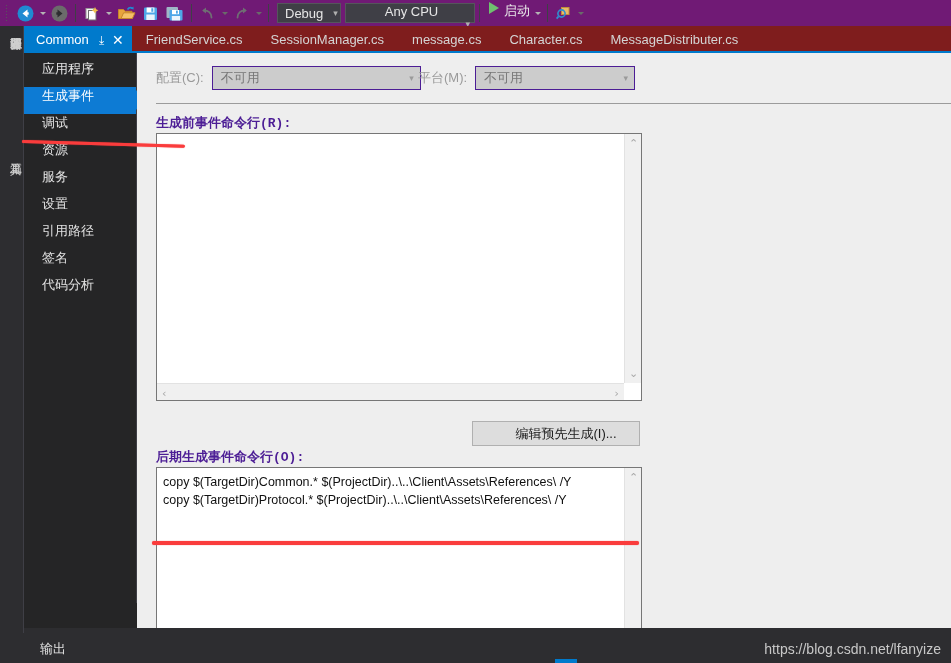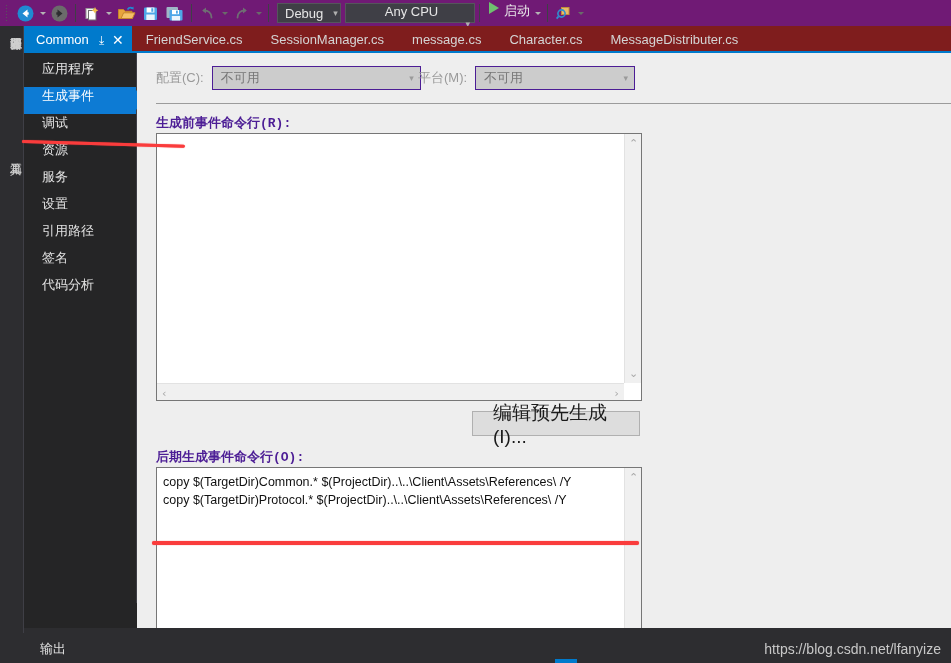--- a/index.html
+++ b/index.html
@@ -122,22 +122,22 @@
   #post-box .vsb { bottom:0; }
   .hsb { position:absolute; left:0; right:17px; bottom:0; height:17px;
     background:#f0f0f0; border-top:1px solid #e2e2e2; cursor:pointer; }
   .arw { position:absolute; color:#a8a8a8; font-size:11px; line-height:1;
     font-family:"DejaVu Sans",sans-serif; cursor:pointer; }
   .arw.up { top:4px; left:4px; }
   .arw.dn { bottom:4px; left:4px; }
   .arw.lf { left:5px; top:4px; }
   .arw.rt { right:5px; top:4px; }
 
-  .editbtn { position:absolute; left:335px; top:358px; width:168px; height:25px;
-    background:#dddddd; border:1px solid #b0b0b0; color:#1b1b1b; font-size:19px;
+  .editbtn { position:absolute; left:335px; top:368px; width:168px; height:25px;
+    background:#dddddd; border:1px solid #b0b0b0; color:#1b1b1b; font-size:13px;
     display:flex; align-items:center; justify-content:center; cursor:pointer;
     font-family:"Liberation Sans","DejaVu Sans",sans-serif;padding-left:20px; }
 
   
   .redline { position:absolute; background:#fa3c3c; border-radius:2px; z-index:30;
     box-shadow:0 0 1px rgba(250,60,60,.9); }
   #red1 { left:22px; top:140px; width:163px; height:3px;
     transform:rotate(1.7deg); transform-origin:left center; }
   #red2 { left:152px; top:541px; width:487px; height:4px; }
 

